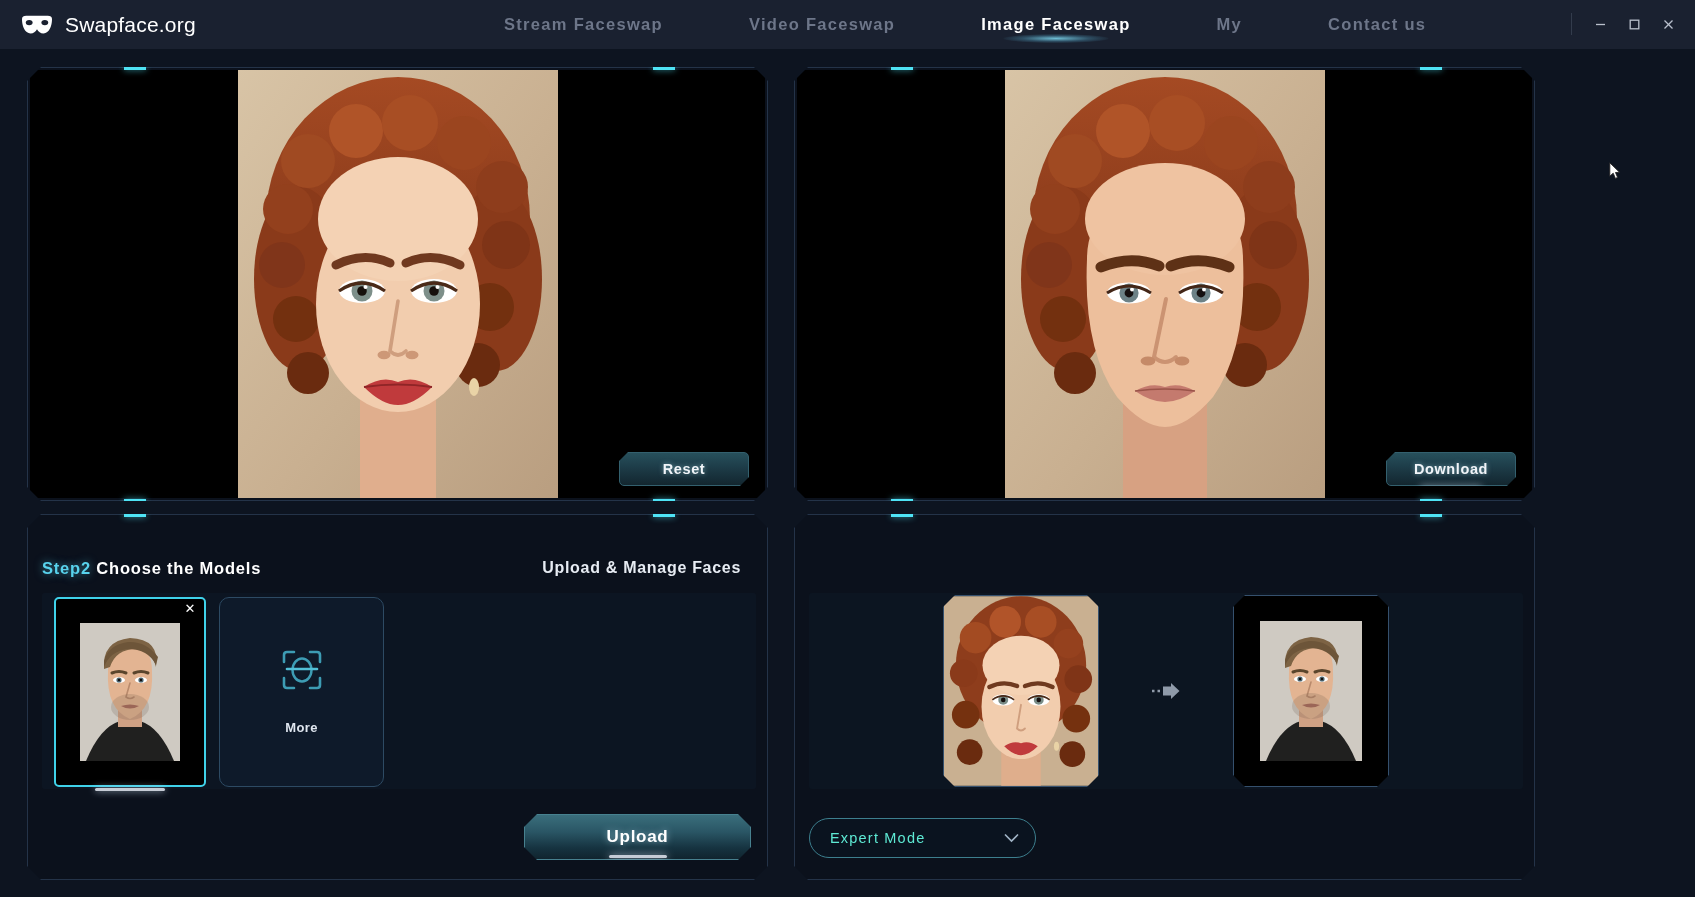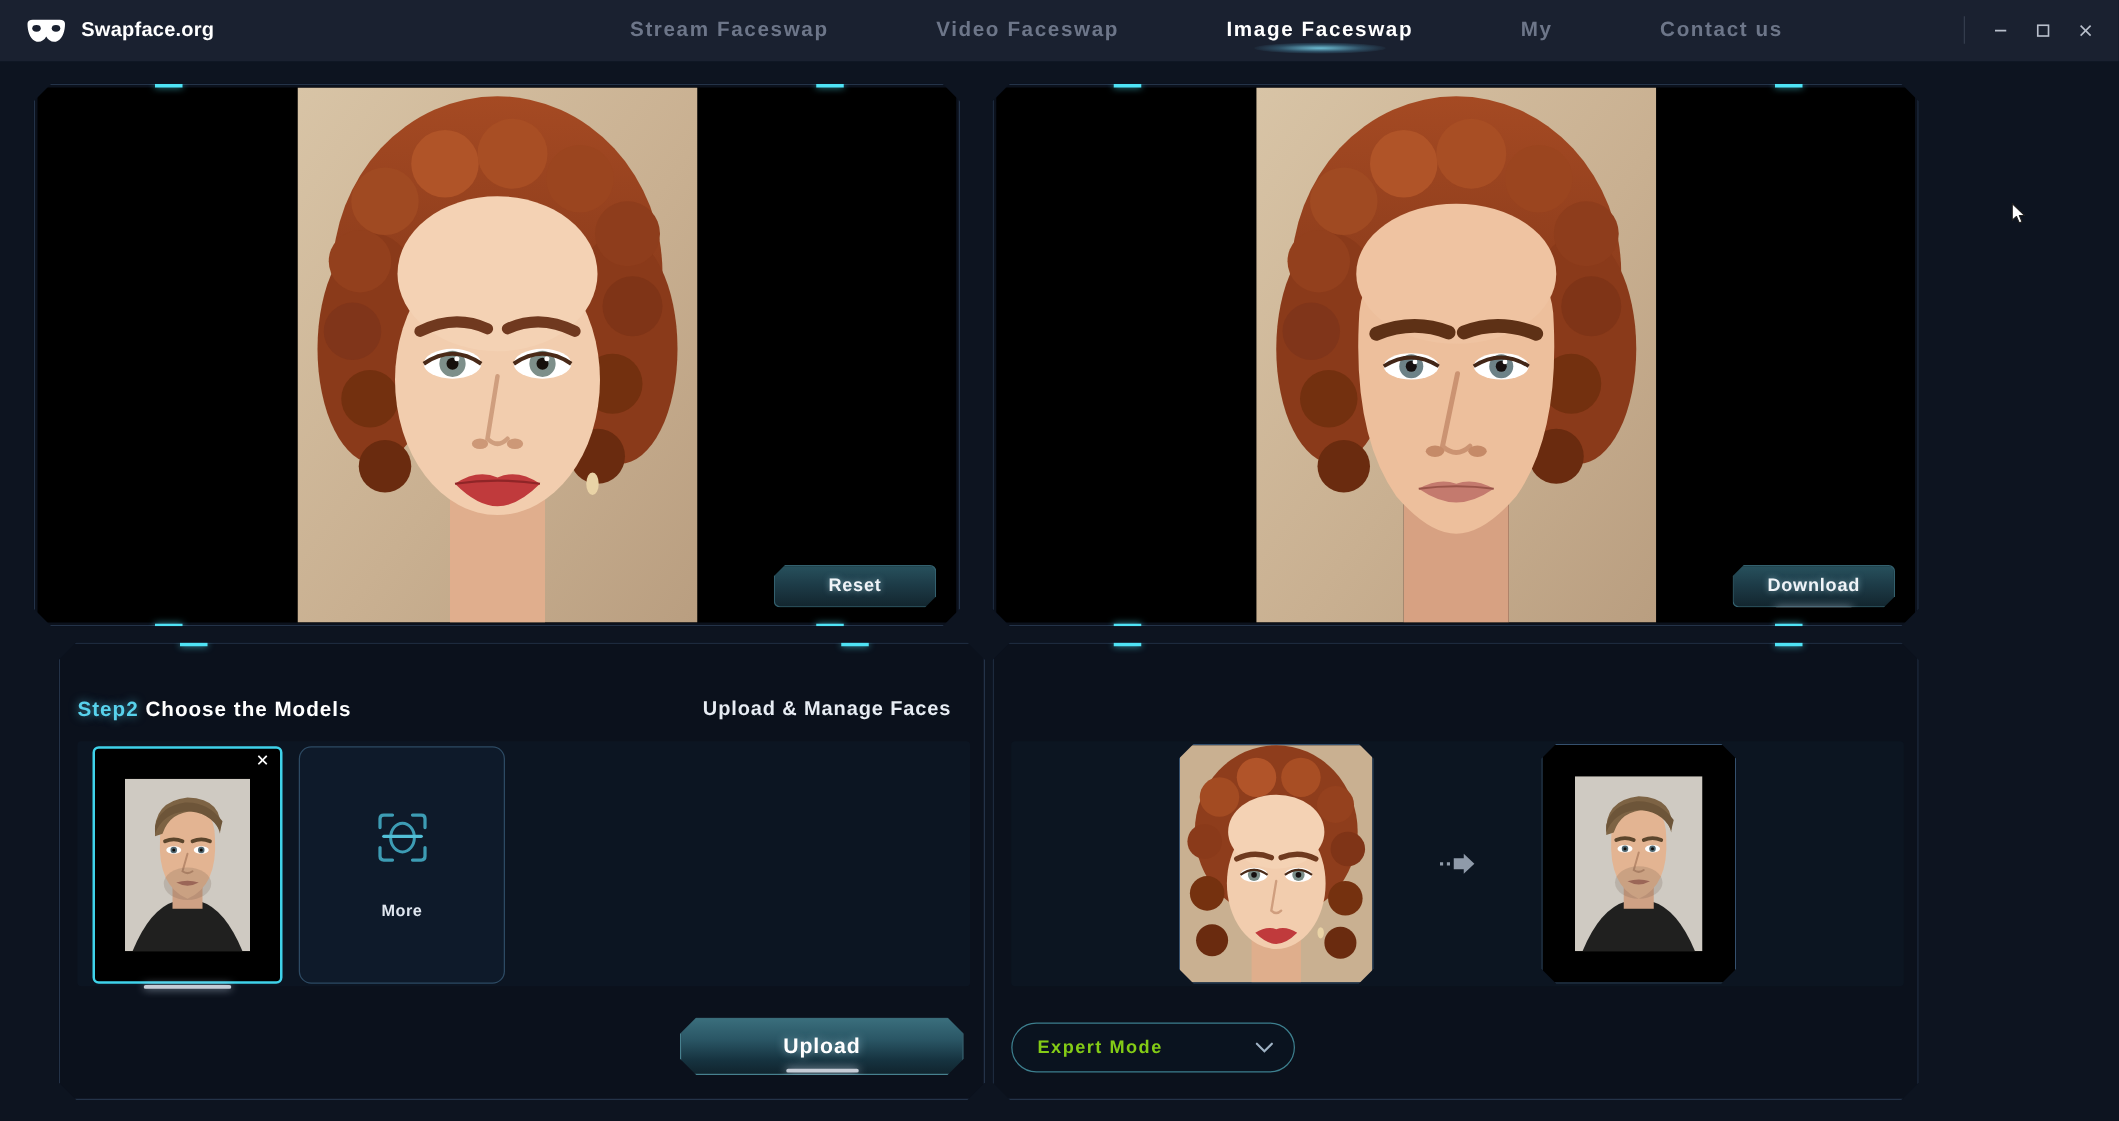--- a/index.html
+++ b/index.html
@@ -23,22 +23,22 @@
     z-index: 40;
   }
   .brand {
     display: flex; align-items: center; gap: 11px;
     margin-left: 20px;
     width: 330px;
   }
   .mask-icon { width: 34px; height: 20px; display: block; }
   .brand-name {
     color: #ffffff;
-    font-size: 16px;
-    font-weight: 700;
+    font-size: 21px;
+    font-weight: 400;
     letter-spacing: 0.2px;
     white-space: nowrap;
   }
   .nav { display: flex; align-items: center; height: 49px; }
   .nav-item {
     position: relative;
     color: #6d7689;
     font-size: 16.5px;
     font-weight: 600;
     letter-spacing: 1.3px;
@@ -148,21 +148,21 @@
   .corner-btn .ul {
     position: absolute;
     bottom: -4px; left: 50%; transform: translateX(-50%);
     width: 62px; height: 3px;
     background: #c6ccd6;
     box-shadow: 0 0 7px rgba(200,220,240,0.8);
     border-radius: 2px;
   }
 
   
-  #panel-models { left: 27px;  top: 465px; width: 741px; height: 366px; margin-left: 20px; }
+  #panel-models { left: 27px;  top: 465px; width: 741px; height: 366px; }
   #panel-people { left: 794px; top: 465px; width: 741px; height: 366px; }
 
   .sec-head {
     position: absolute;
     top: 42px; left: 0; right: 0;
     height: 22px;
     display: flex; align-items: center;
     padding: 0 26px 0 14px;
   }
   .sec-title {
@@ -320,23 +320,23 @@
     left: 14px; bottom: 21px;
     width: 227px; height: 40px;
     border: 1px solid #3d7f8e;
     border-radius: 21px;
     background: rgba(10,22,34,0.6);
     display: flex; align-items: center;
     padding: 0 16px 0 20px;
     cursor: pointer;
   }
   .mode-select .val {
-    color: #84cc16;
+    color: #5eead4;
     font-size: 14.5px;
-    font-weight: 700;
+    font-weight: 400;
     letter-spacing: 1.2px;
   }
   .mode-select .chev { margin-left: auto; color: #9fb2c4; display: flex; }
 
   .cursor {
     position: absolute;
     left: 1609px; top: 113px;
     width: 12px; height: 18px;
     z-index: 60;
     pointer-events: none;

